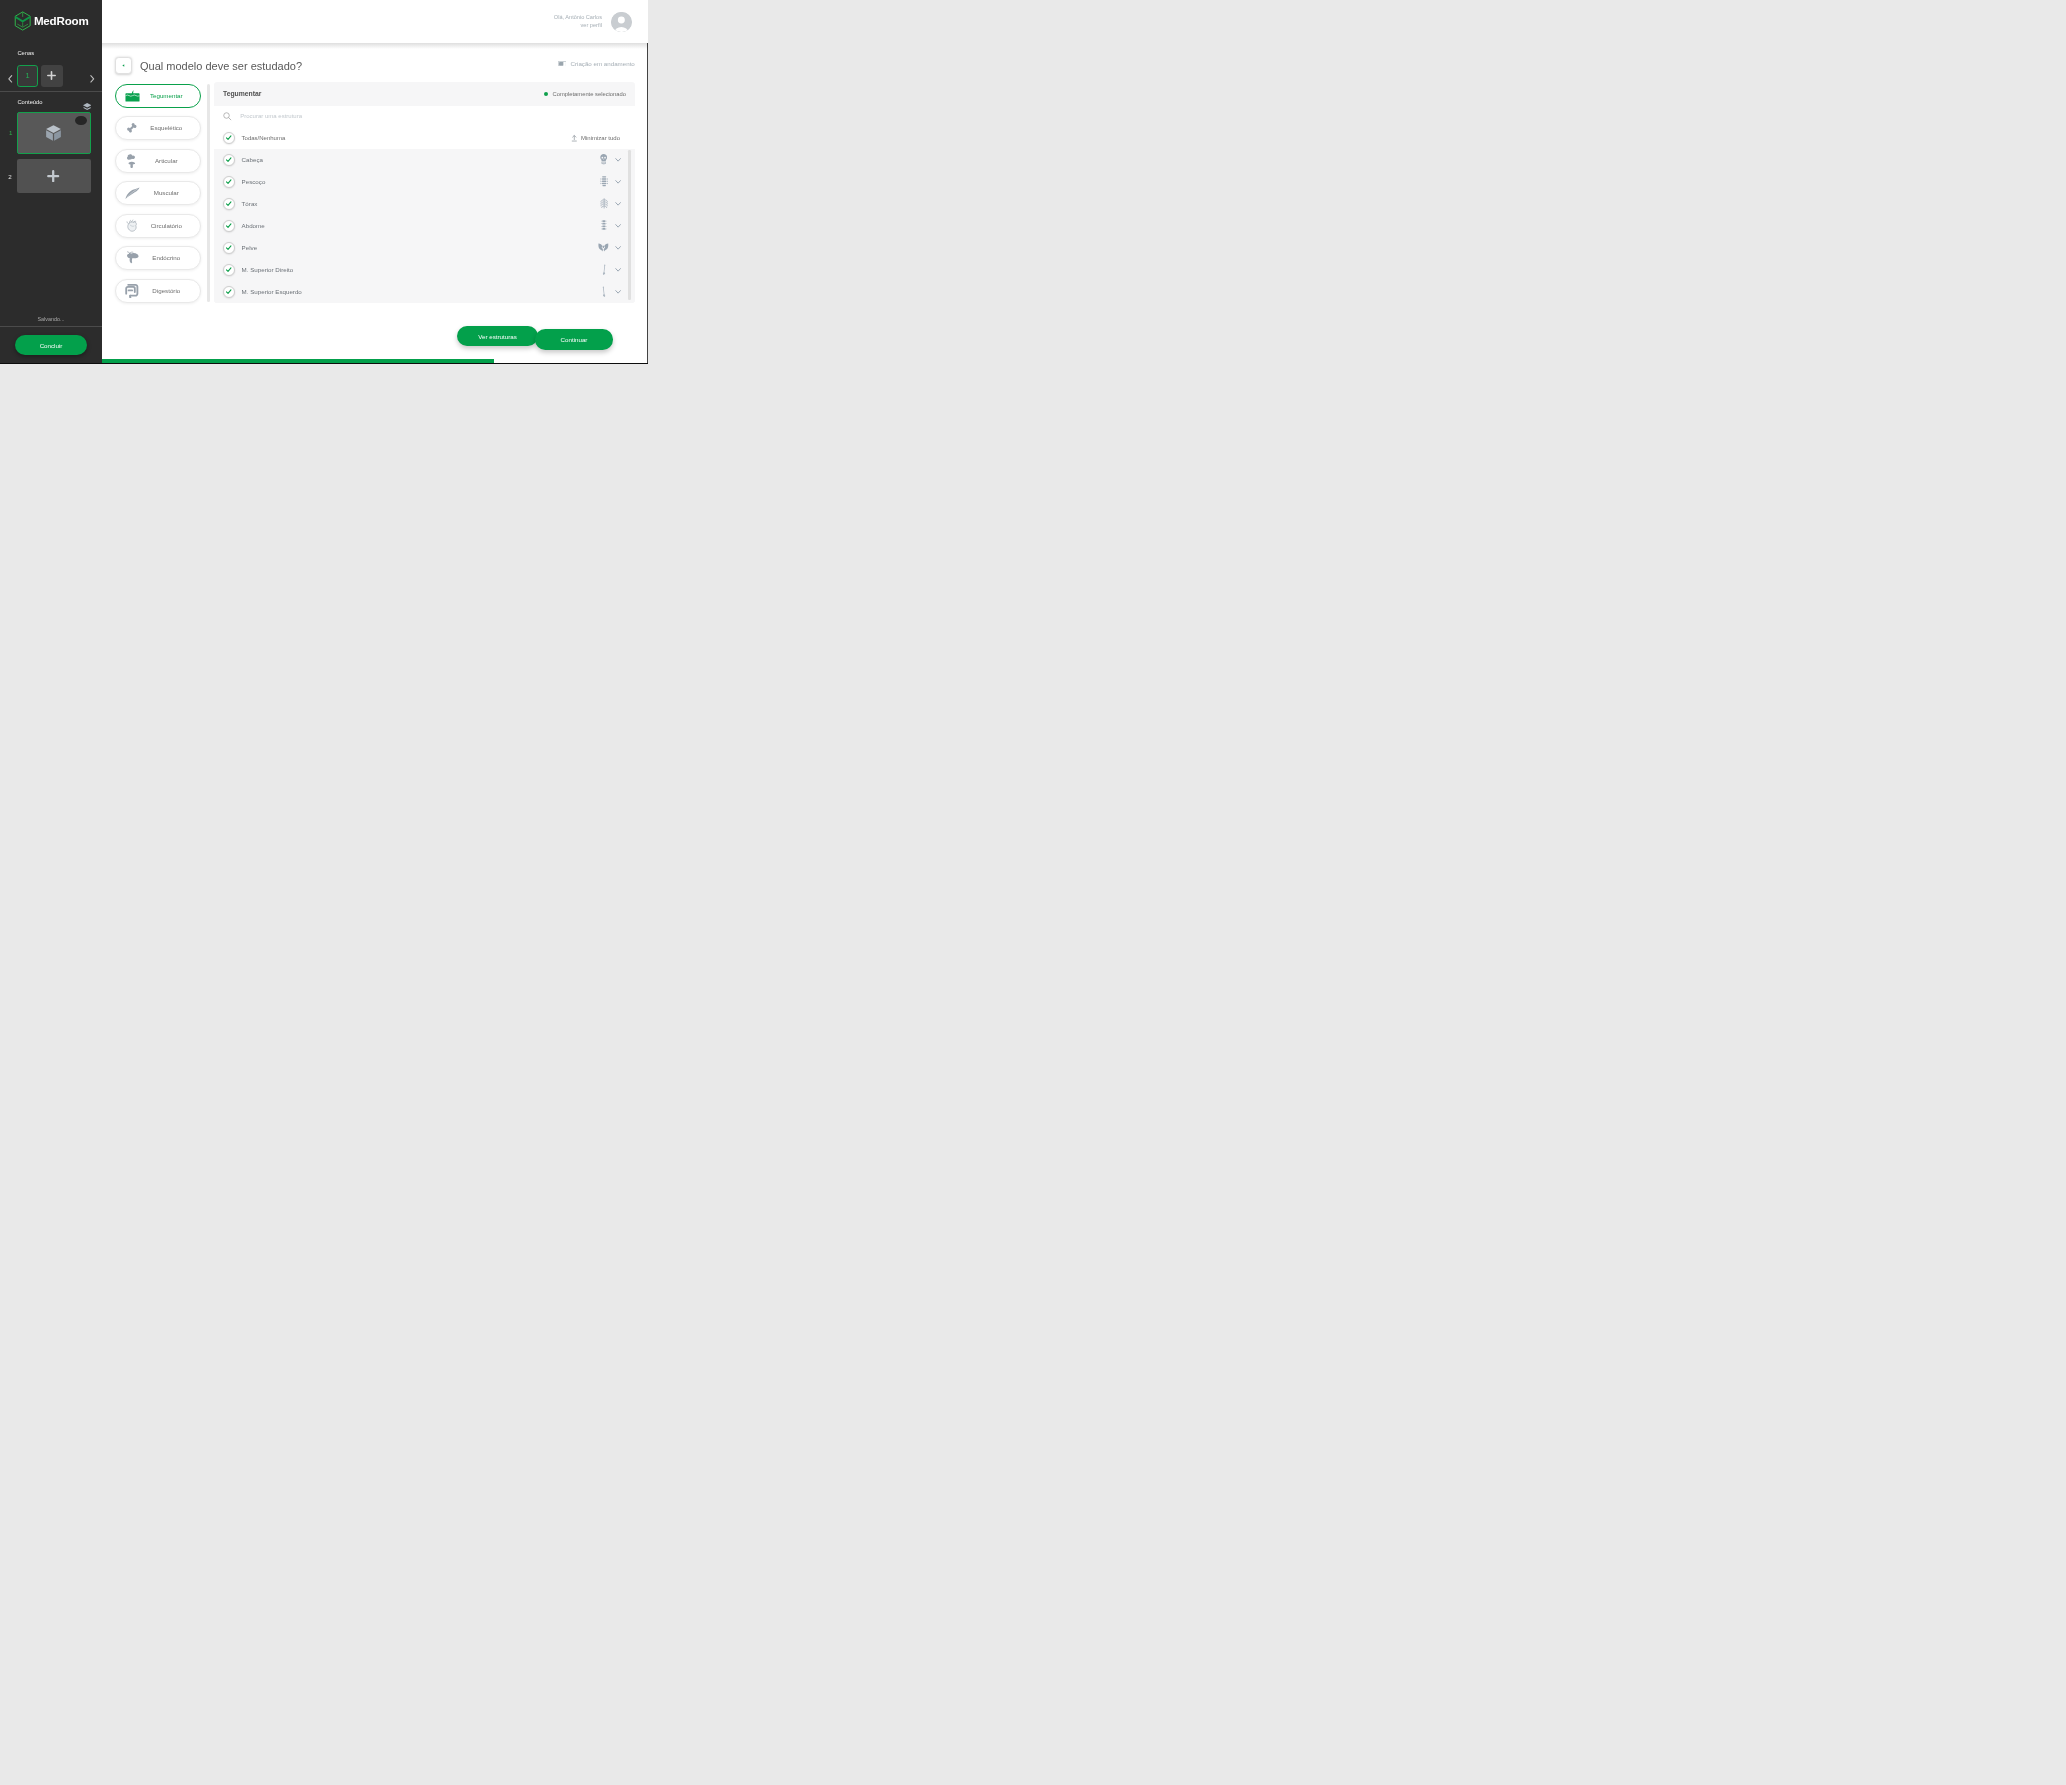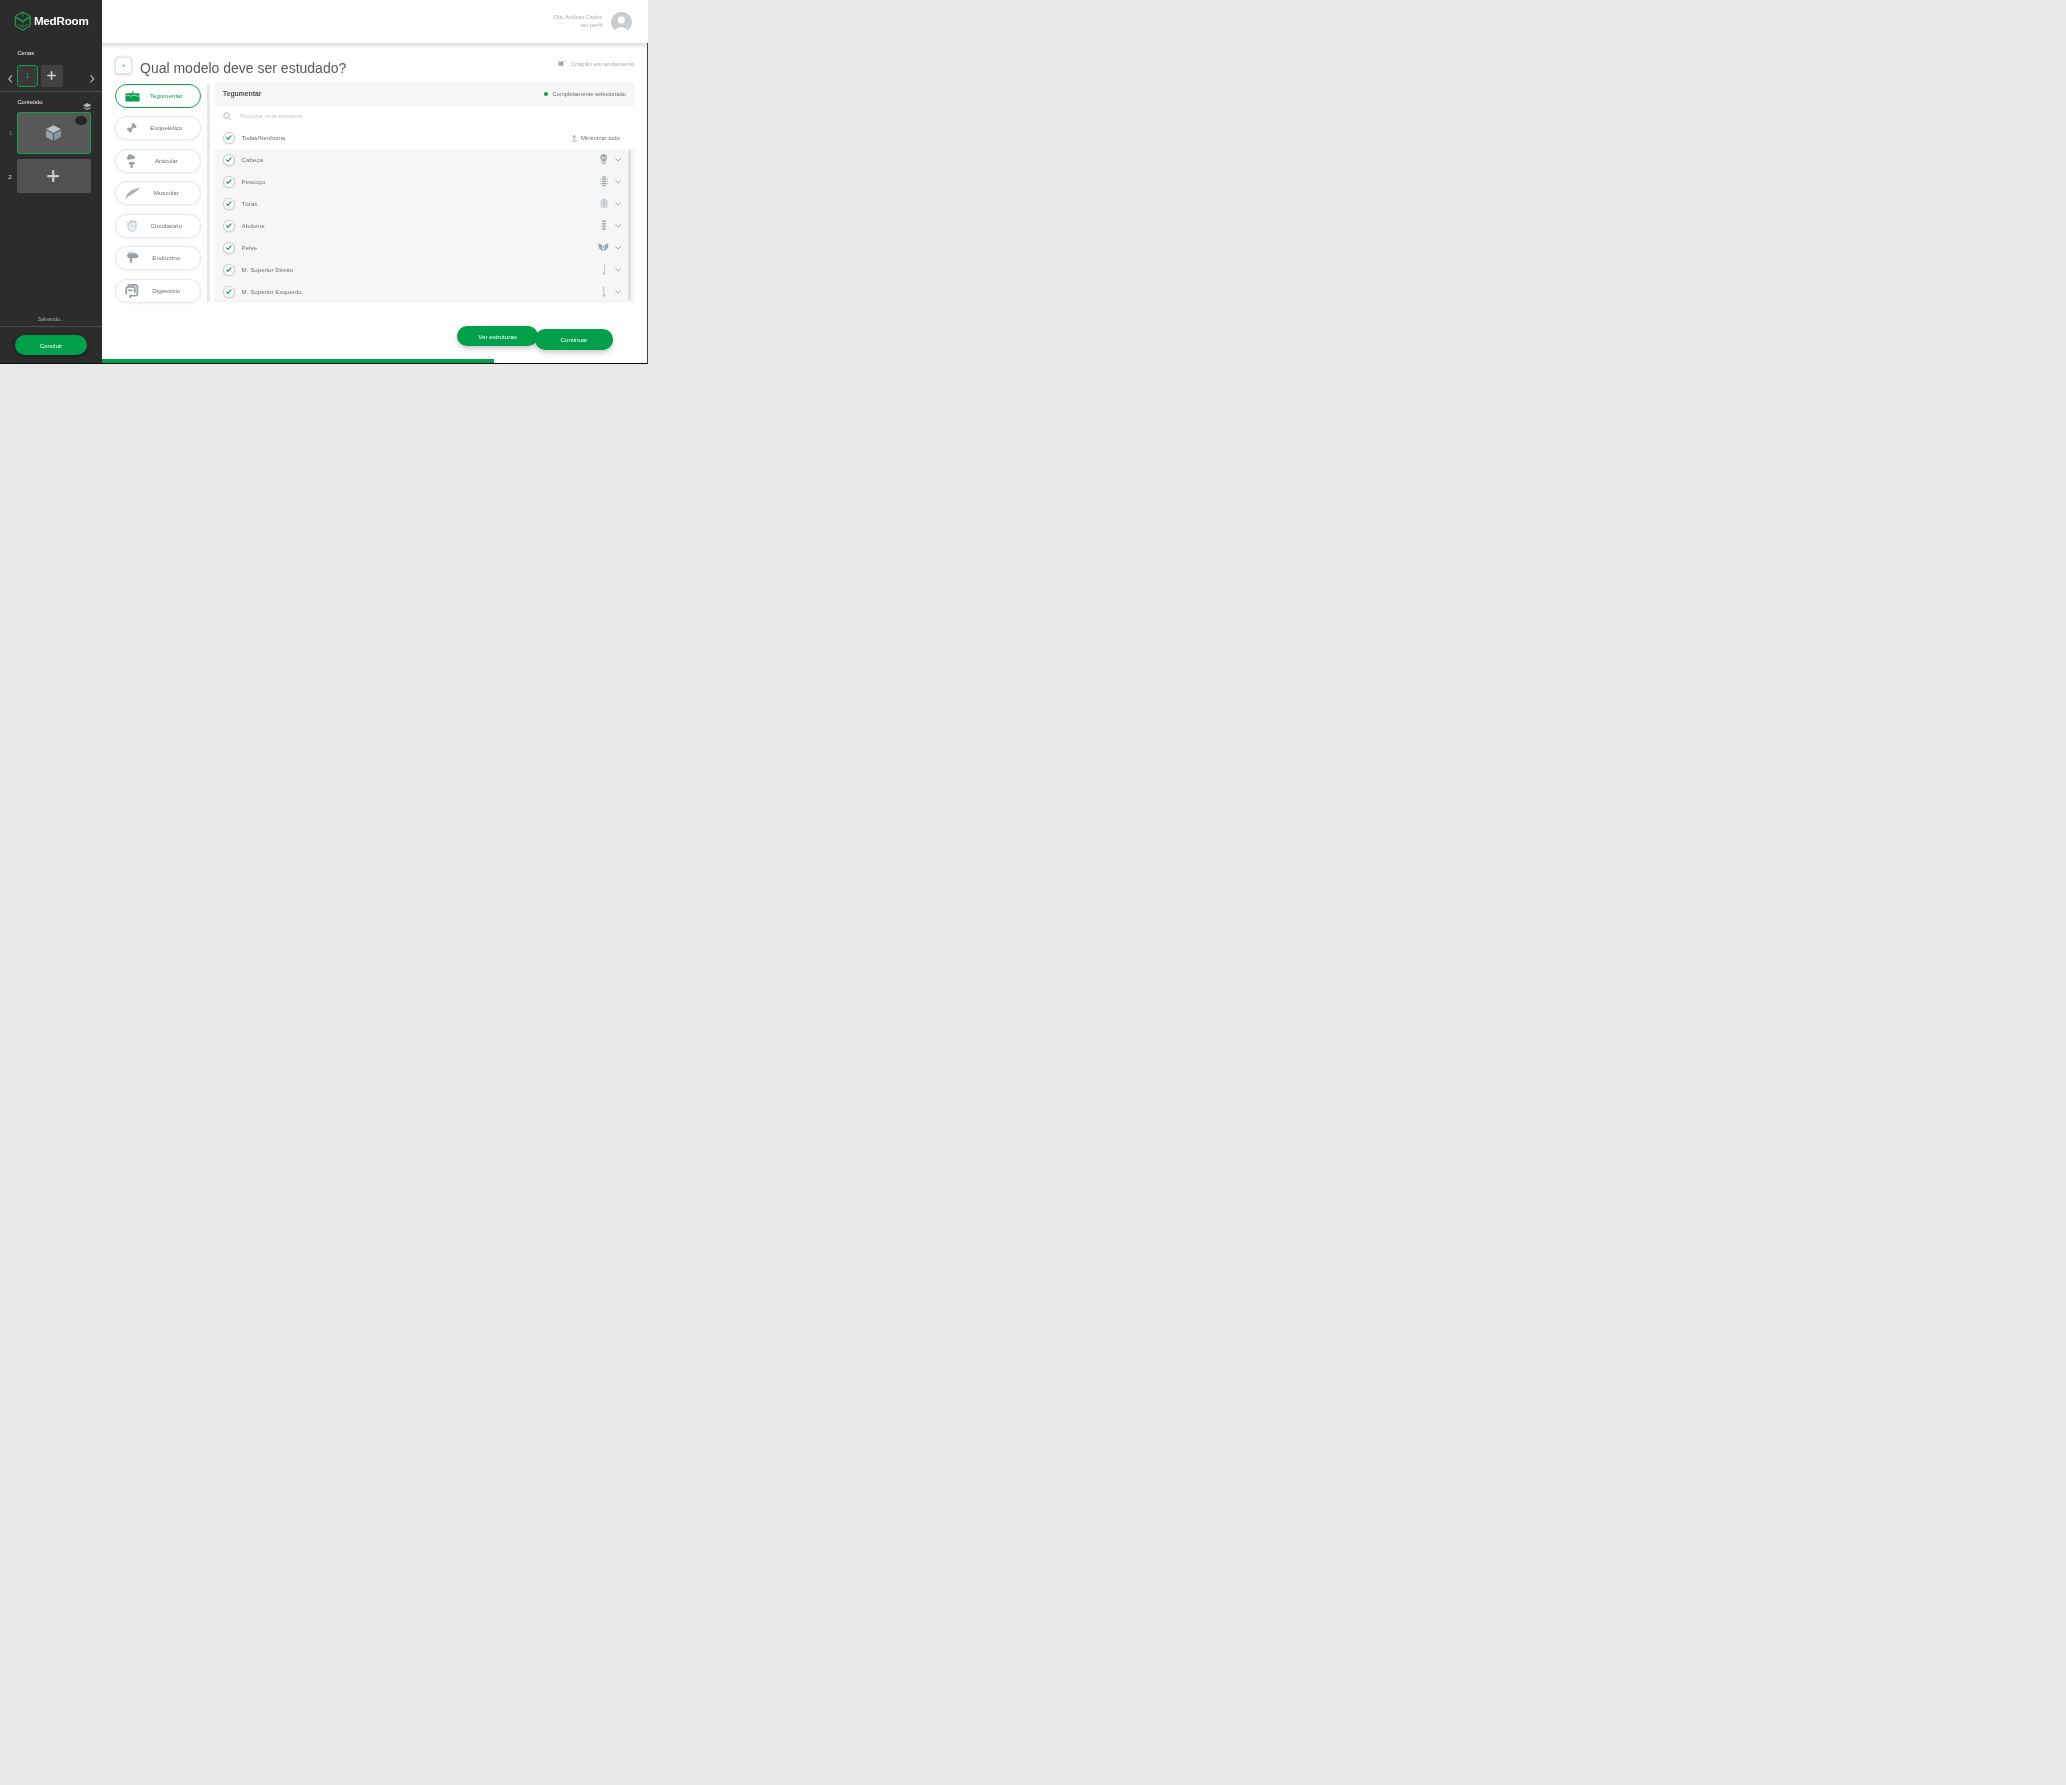--- a/index.html
+++ b/index.html
@@ -39,21 +39,21 @@
   .topbar{position:absolute;left:102px;top:0;right:0;height:43px;background:#fff;}
   .topbar-shadow{position:absolute;left:102px;top:43px;right:0;height:6.2px;
     background:linear-gradient(rgba(0,0,0,0.13),rgba(0,0,0,0));}
   .greeting{position:absolute;right:46px;top:14px;text-align:right;color:#a5aeb5;font-size:5.6px;line-height:7.9px;}
   .profile-link{color:#a5aeb5;cursor:pointer;}
   .avatar{position:absolute;right:16.5px;top:11.6px;width:20.7px;height:20.7px;border-radius:50%;overflow:hidden;cursor:pointer;border:none;padding:0;background:#c9cdd1;}
   
   .back-btn{position:absolute;left:115px;top:57px;width:16.5px;height:17px;background:#fff;
     border:0.4px solid #e0e0e0;border-radius:3.7px;display:flex;align-items:center;justify-content:center;
     cursor:pointer;box-shadow:0 0.8px 2.5px rgba(0,0,0,.18);}
-  .page-title{position:absolute;left:140px;top:60px;font-size:14px;color:#595959;font-weight:normal;margin:0;}
+  .page-title{position:absolute;left:140px;top:60px;font-size:11px;color:#595959;font-weight:normal;margin:0;}
   .creation-status{position:absolute;right:13.2px;top:60px;display:flex;align-items:center;gap:4.1px;}
   .creation-status span{color:#a5aeb5;font-size:6.2px;}
   
   .system-btn{position:absolute;left:115px;width:86px;height:23.6px;background:#fff;
     border:0.6px solid #e9e9e9;border-radius:12px;display:flex;align-items:center;
     padding:0 4.1px 0 8.3px;cursor:pointer;box-shadow:0 0.8px 2.9px rgba(0,0,0,.07);font-family:inherit;}
   .system-btn .sys-icon{width:15.7px;display:flex;justify-content:center;}
   .system-btn .sys-label{flex:1;text-align:center;font-size:6.2px;color:#6e6e6e;padding-right:3.3px;}
   .system-btn.selected{border:1px solid #0AA14B;box-shadow:none;}
   .system-btn.selected .sys-label{color:#0AA14B;}

